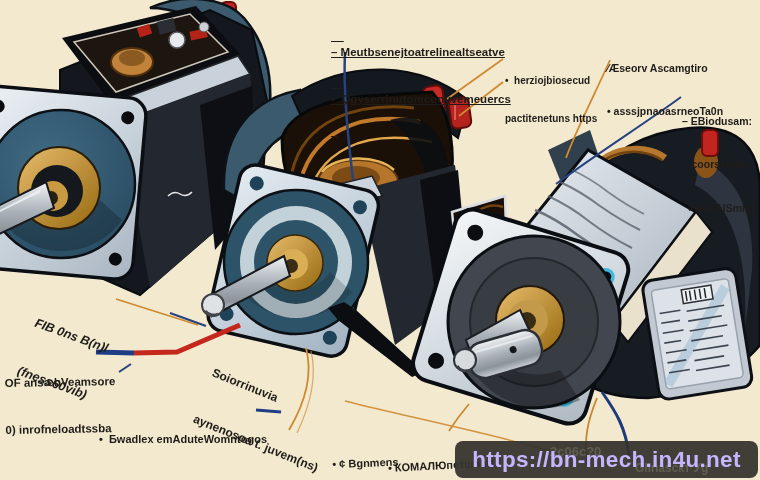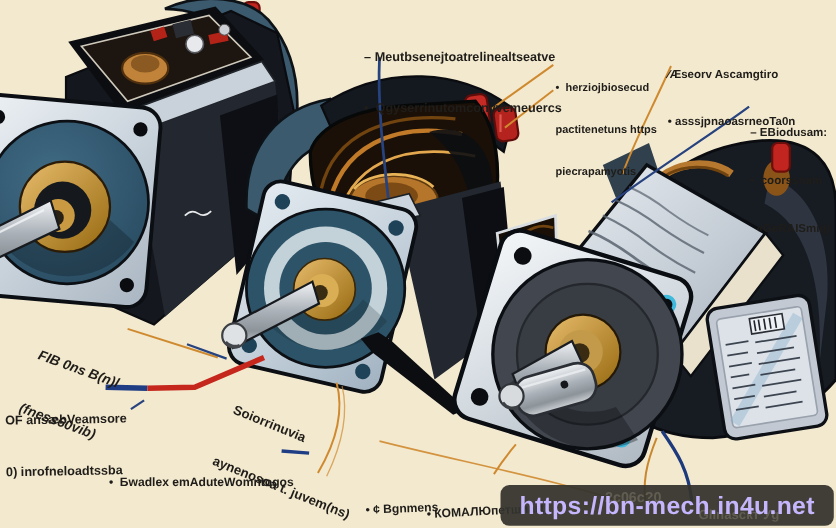--- a/index.html
+++ b/index.html
@@ -273,29 +273,28 @@
       <path d="M134,353 L177,352 L240,325" stroke="#c5271d" stroke-width="5" stroke-linejoin="round"></path>
       <path d="M119,372 L131,364" stroke="#26427f" stroke-width="2"></path>
       <path d="M256,410 L281,412" stroke="#1e3d85" stroke-width="3"></path>
       <path d="M306,348 C314,378 302,408 289,430" stroke="#cf8a2f" stroke-width="1.8"></path>
       <path d="M311,351 C318,380 308,410 297,433" stroke="#cf8a2f" stroke-width="1.2" opacity="0.7"></path>
       <path d="M449,431 C456,420 463,411 469,404" stroke="#cf8a2f" stroke-width="1.8"></path>
       <path d="M345,401 C420,420 515,438 584,462" stroke="#cf8a2f" stroke-width="1.5" opacity="0.9"></path>
     </g>
   </svg>
 
-  <div class="label lbl-115" style="left:331px;top:13px;">
+  <div class="label lbl-115" style="left:331px;top:13px;text-decoration:underline;">
     <div>– Meutbsenejtoatrelinealtseatve</div>
     <div>•  Qgyserrinutomconyvemeuercs</div>
   </div>
 
   <div class="label lbl-10" style="left:505px;top:49px;line-height:1.28;">
     <div>•  herziojbiosecud</div>
     <div>pactitenetuns https</div>
-    <div>piecrapamyotis</div>
   </div>
 
   <div class="label lbl-105" style="left:607px;top:32px;">
     <div>⁄Æseorv Ascamgtiro</div>
     <div>• asssjpnaoasrneoTa0n</div>
   </div>
 
   <div class="label lbl-105" style="left:682px;top:85px;">
     <div>– EBiodusam:</div>
     <div>•  coorssnam</div>

